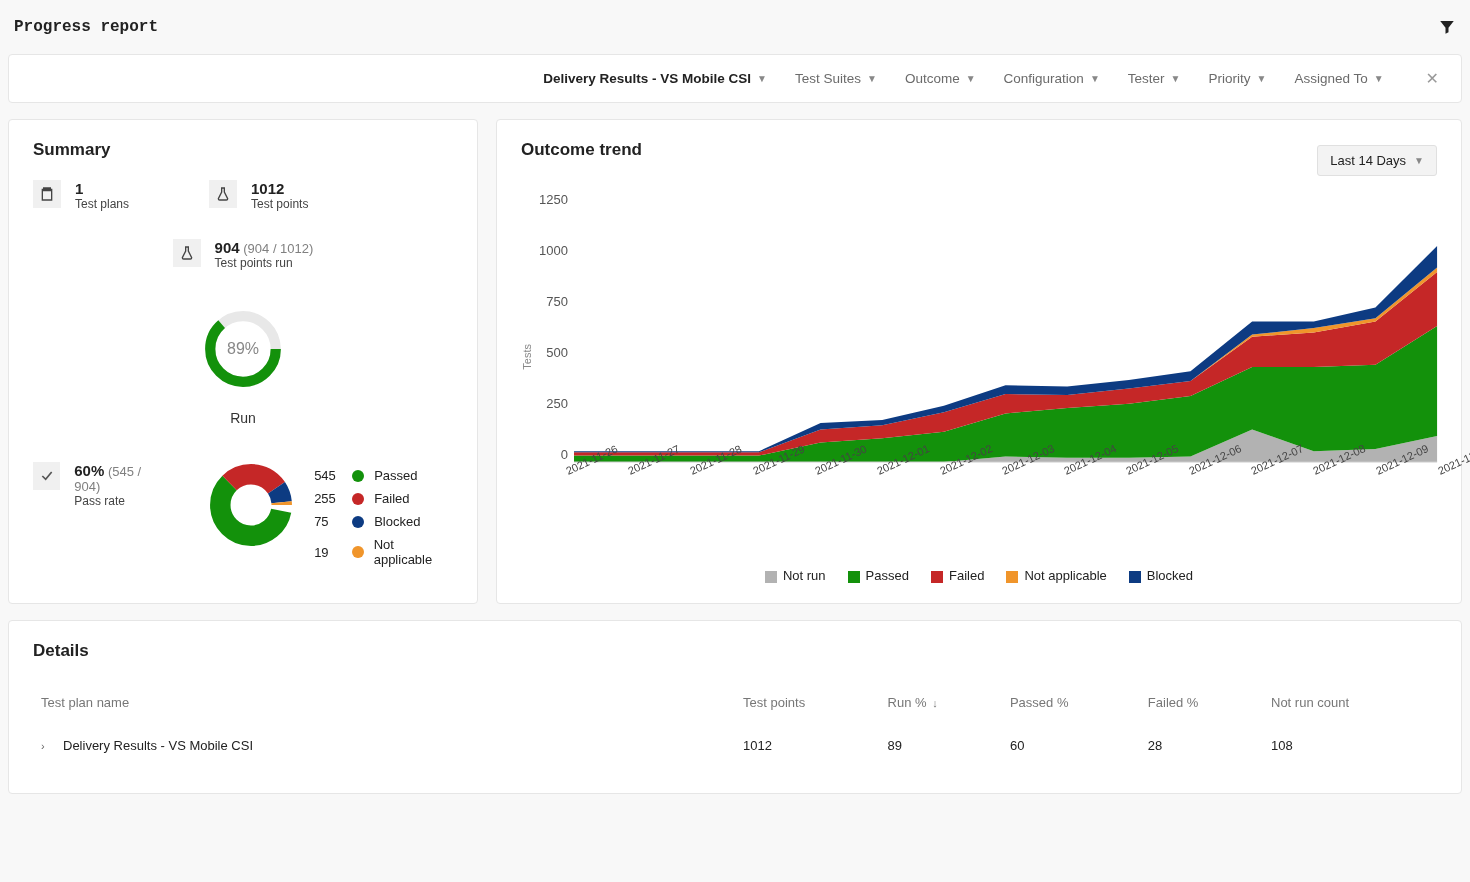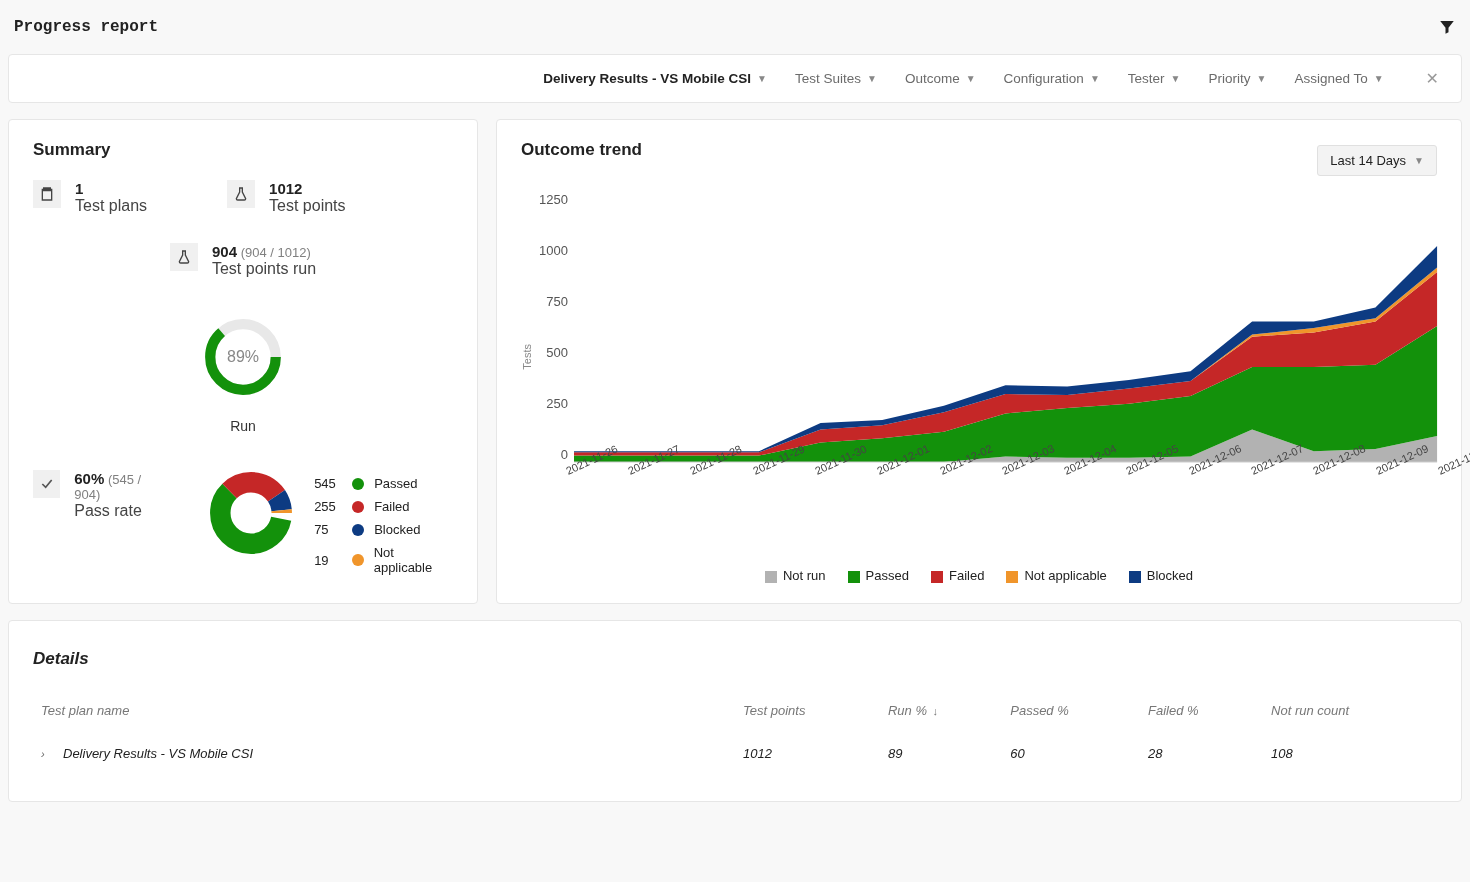--- a/index.html
+++ b/index.html
@@ -69,21 +69,21 @@
   .stat {
     display: flex; gap: 14px; align-items: flex-start;
   }
   .stat-icon {
     width: 28px; height: 28px; background: #f0f0f0;
     display: flex; align-items: center; justify-content: center;
     color:#444;
   }
   .stat-val { font-size: 15px; font-weight: 600; }
   .stat-sub { color:#808080; font-weight: 400; }
-  .stat-lbl { font-size: 16px; color:#444; }
+  .stat-lbl { font-size: 12px; color:#444; }
 
   .run-row {
     display:flex; align-items:center; gap:18px; margin-bottom:36px;flex-direction:column;
   }
   .donut-wrap { position:relative; }
   .donut-ctr {
     position:absolute; inset:0; display:flex; align-items:center; justify-content:center;
     font-size: 16px; color:#888;
   }
   .run-label { font-size: 14px; color:#333; }
@@ -112,21 +112,21 @@
     font-size:11px; color:#888; align-self:center; margin-right:6px;
   }
   .y-ticks { display:flex; flex-direction:column; justify-content:space-between; height:270px; font-size:13px; color:#555; text-align:right; padding-right:6px; }
   .plot { flex:1; position:relative; }
   .plot svg { width:100%; height:270px; overflow:visible; }
   .x-ticks { display:flex; justify-content:space-between; font-size:11px; color:#444; transform:translateY(4px);}
   .x-ticks span { transform:rotate(-25deg); transform-origin:left top; width:1px; white-space:nowrap; margin-left:-10px;}
   .trend-legend { display:flex; justify-content:center; gap:22px; margin-top:46px; font-size:13px; }
   .trend-legend .sq { width:12px; height:12px; display:inline-block; margin-right:6px; vertical-align:middle;}
 
-  .details-card { padding: 28px 24px 30px; font-style: italic; }
+  .details-card { padding: 20px 24px 30px; }
   .details-card h2 { font-size:17px; font-weight:600; margin-bottom:24px; }
   table { width:100%; border-collapse:collapse; font-size:13px; }
   th { text-align:left; color:#777; font-weight:400; padding:10px 8px 18px; }
   td { padding:10px 8px; }
   .sort-arrow { font-size:11px; margin-left:2px; }
   .row-chev { color:#666; margin-right:10px; font-size:11px; display:inline-block; width:12px; }
 
   svg { display:block; }
 </style>
 </head>

